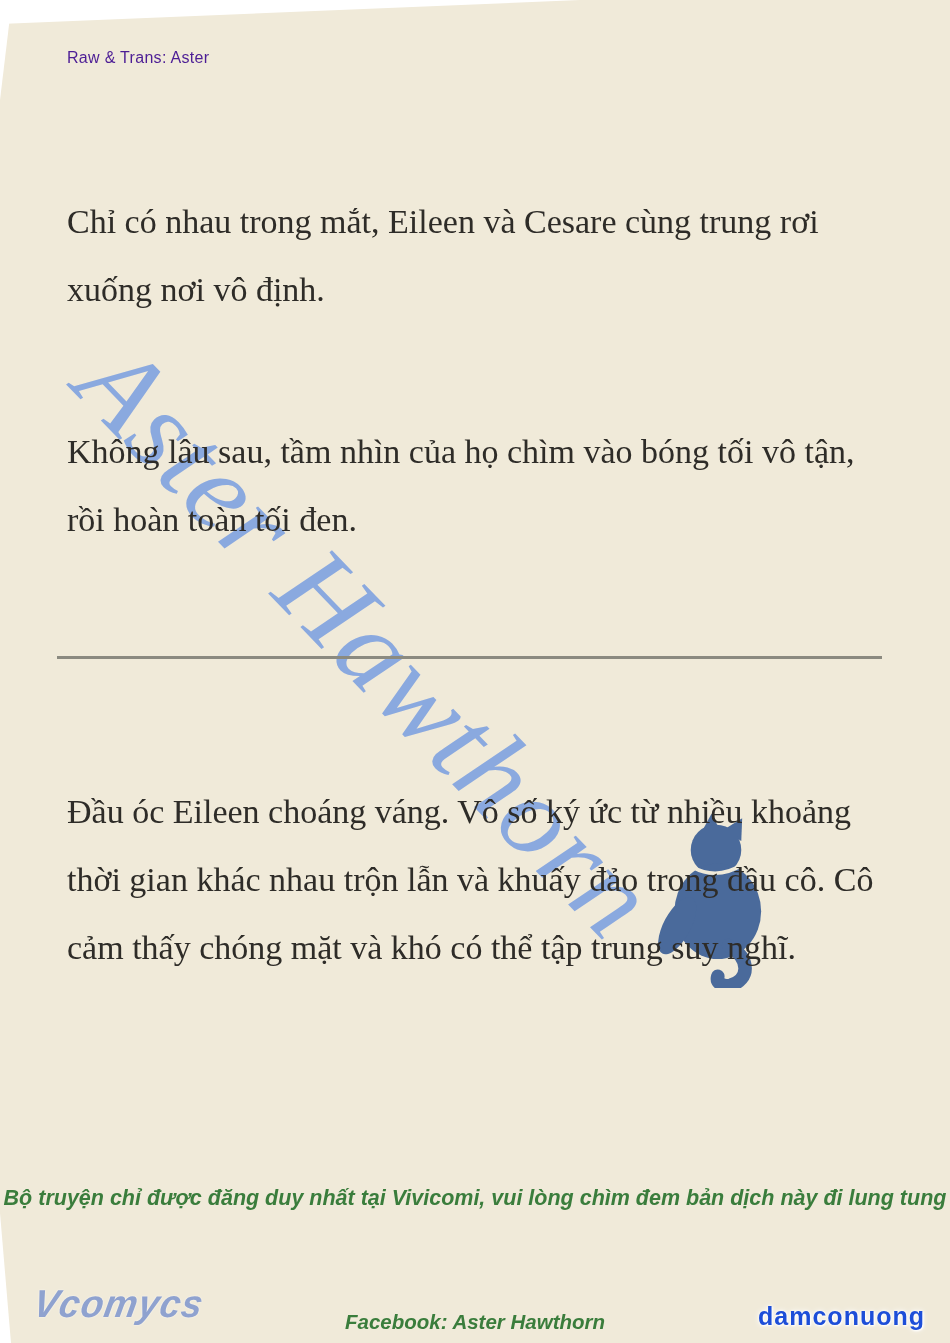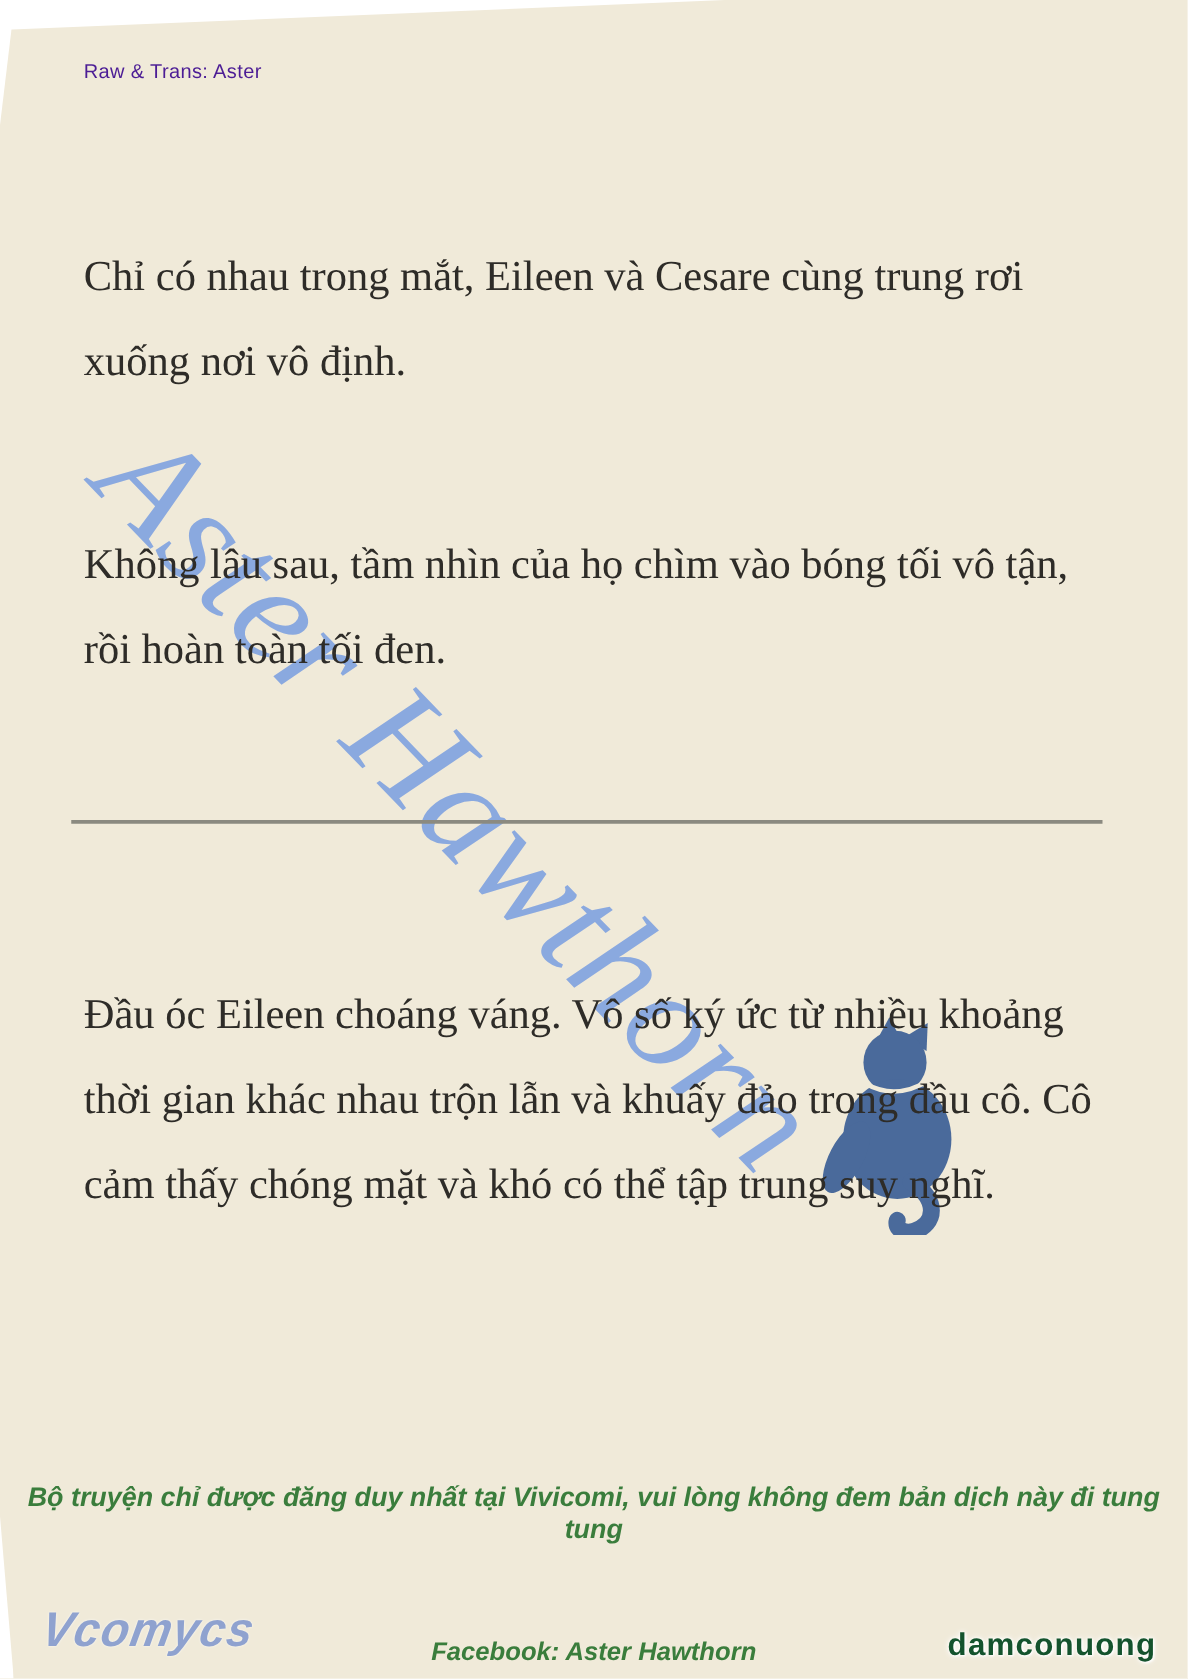--- a/index.html
+++ b/index.html
@@ -54,21 +54,21 @@
   .vcomycs{
     position:absolute;left:30px;top:1284px;z-index:5;
     font-weight:bold;font-style:italic;font-size:37px;
     color:#8fa2cf;letter-spacing:1px;
     transform:skewX(-10deg) scaleY(1.05);transform-origin:0 100%;
     text-shadow:0 0 2px rgba(255,255,255,.8);
   }
   .damconuong{
     position:absolute;right:25px;top:1302px;z-index:5;
     font-weight:bold;font-size:25px;letter-spacing:1px;
-    color:#14532d;
+    color:#1d4ed8;
     text-shadow:0 0 3px #ffffff,0 0 6px #ffffff,1px 1px 2px #ffffff;
   }
 </style>
 </head>
 <body>
 
 <div class="page">
 
   <div class="watermark">Aster Hawthorn</div>
 
@@ -87,21 +87,21 @@
   </svg>
 
   <div class="credit">Raw &amp; Trans: Aster</div>
 
   <div class="para p1">Chỉ có nhau trong mắt, Eileen và Cesare cùng trung rơi xuống nơi vô định.</div>
 
   <div class="para p3">Đầu óc Eileen choáng váng. Vô số ký ức từ nhiều khoảng thời gian khác nhau trộn lẫn và khuấy đảo trong đầu cô. Cô cảm thấy chóng mặt và khó có thể tập trung suy nghĩ.</div>
 
   <div class="para p2">Không lâu sau, tầm nhìn của họ chìm vào bóng tối vô tận, rồi hoàn toàn tối đen.</div>
 
-  <div class="footer-line f1">Bộ truyện chỉ được đăng duy nhất tại Vivicomi, vui lòng không đem bản dịch này đi tung tung</div>
+  <div class="footer-line f1">Bộ truyện chỉ được đăng duy nhất tại Vivicomi, vui lòng chìm đem bản dịch này đi lung tung</div>
 
 
   <div class="footer-line f3">Facebook: Aster Hawthorn</div>
 
   <div class="vcomycs">Vcomycs</div>
 
   <div class="damconuong">damconuong</div>
 
   <div class="edge edge-top"></div>
   <div class="edge edge-left-top"></div>

